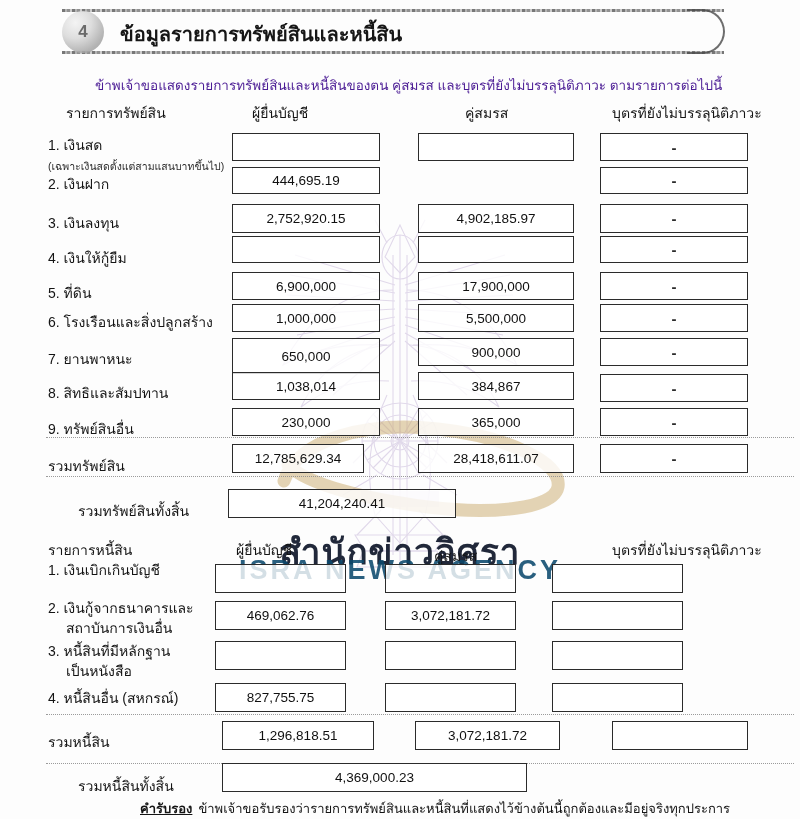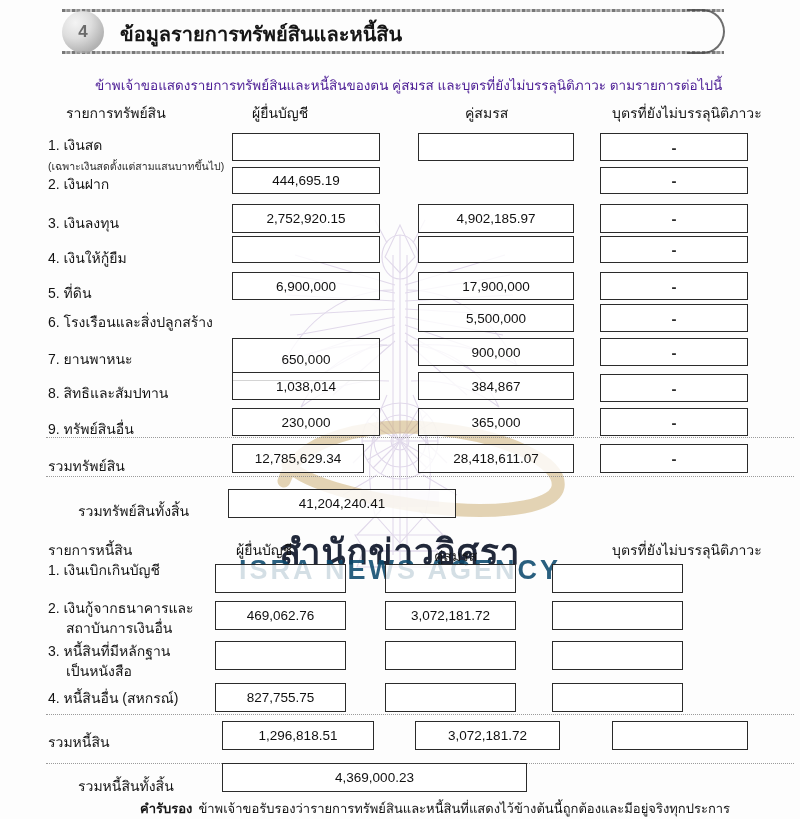--- a/index.html
+++ b/index.html
@@ -215,20 +215,21 @@
   
   .footer {
     position: absolute;
     left: 140px;
     top: 798px;
     font-size: 13px;
     color: #141414;
     white-space: nowrap;
   }
   .footer .underline {
+    text-decoration: underline;
     font-weight: bold;
     margin-right: 6px;
   }
 </style>
 </head>
 <body>
 
 <div id="page">
 
   <div class="wm-layer">
@@ -317,25 +318,26 @@
     <div class="box" style="left:232px; top:236px; width:148px; height:27px;"></div>
     <div class="box" style="left:418px; top:236px; width:156px; height:27px;"></div>
     <div class="box dash" style="left:600px; top:236px; width:148px; height:27px;">-</div>
 
     <div class="row-label" style="left:48px; top:282px;">5.  ที่ดิน</div>
     <div class="box" style="left:232px; top:272px; width:148px; height:28px;">6,900,000</div>
     <div class="box" style="left:418px; top:272px; width:156px; height:28px;">17,900,000</div>
     <div class="box dash" style="left:600px; top:272px; width:148px; height:28px;">-</div>
 
     <div class="row-label" style="left:48px; top:311px;">6. โรงเรือนและสิ่งปลูกสร้าง</div>
+    <div class="box" style="left:232px; top:304px; width:148px; height:28px;">1,000,000</div>
     <div class="box" style="left:418px; top:304px; width:156px; height:28px;">5,500,000</div>
     <div class="box dash" style="left:600px; top:304px; width:148px; height:28px;">-</div>
 
     <div class="row-label" style="left:48px; top:348px;">7.  ยานพาหนะ</div>
-    <div class="box" style="left:232px; top:338px; width:148px; height:43px;">650,000</div>
+    <div class="box" style="left:232px; top:338px; width:148px; height:36px;">650,000</div>
     <div class="box" style="left:418px; top:338px; width:156px; height:28px;">900,000</div>
     <div class="box dash" style="left:600px; top:338px; width:148px; height:28px;">-</div>
 
     <div class="row-label" style="left:48px; top:382px;">8.  สิทธิและสัมปทาน</div>
     <div class="box" style="left:232px; top:372px; width:148px; height:28px;">1,038,014</div>
     <div class="box" style="left:418px; top:372px; width:156px; height:28px;">384,867</div>
     <div class="box dash" style="left:600px; top:374px; width:148px; height:28px;">-</div>
 
     <div class="row-label" style="left:48px; top:418px;">9.  ทรัพย์สินอื่น</div>
     <div class="box" style="left:232px; top:408px; width:148px; height:28px;">230,000</div>

